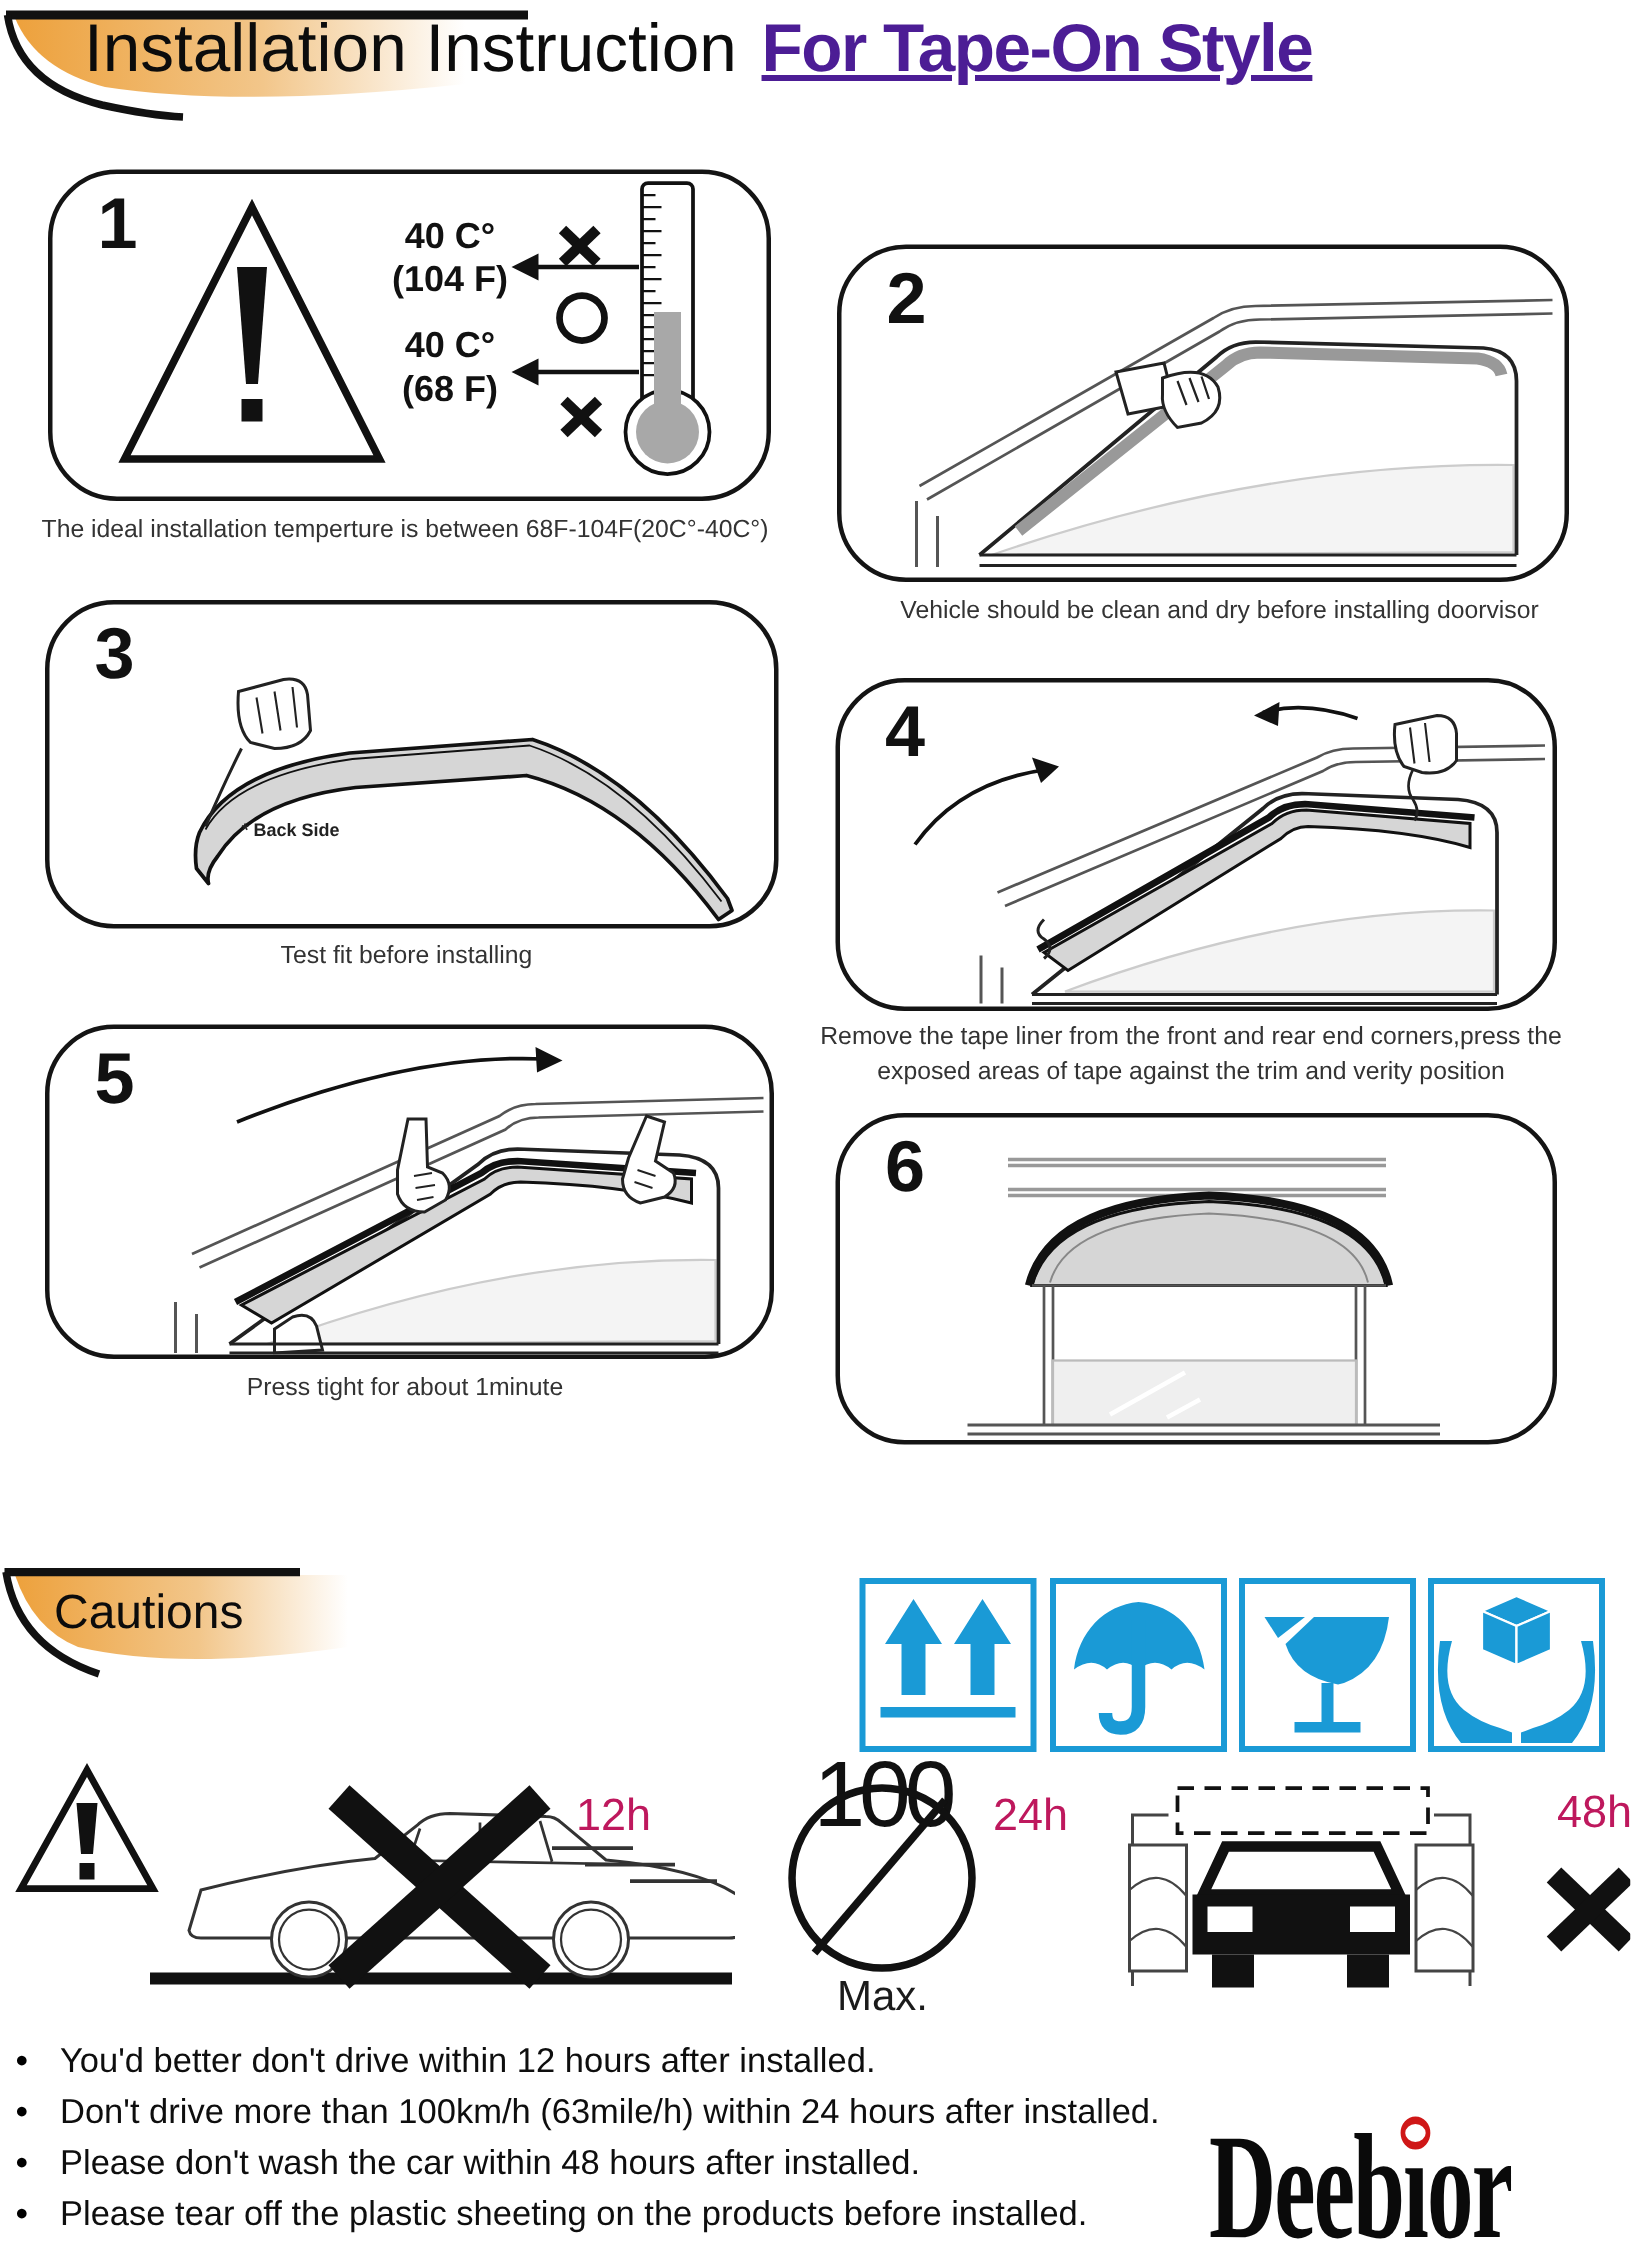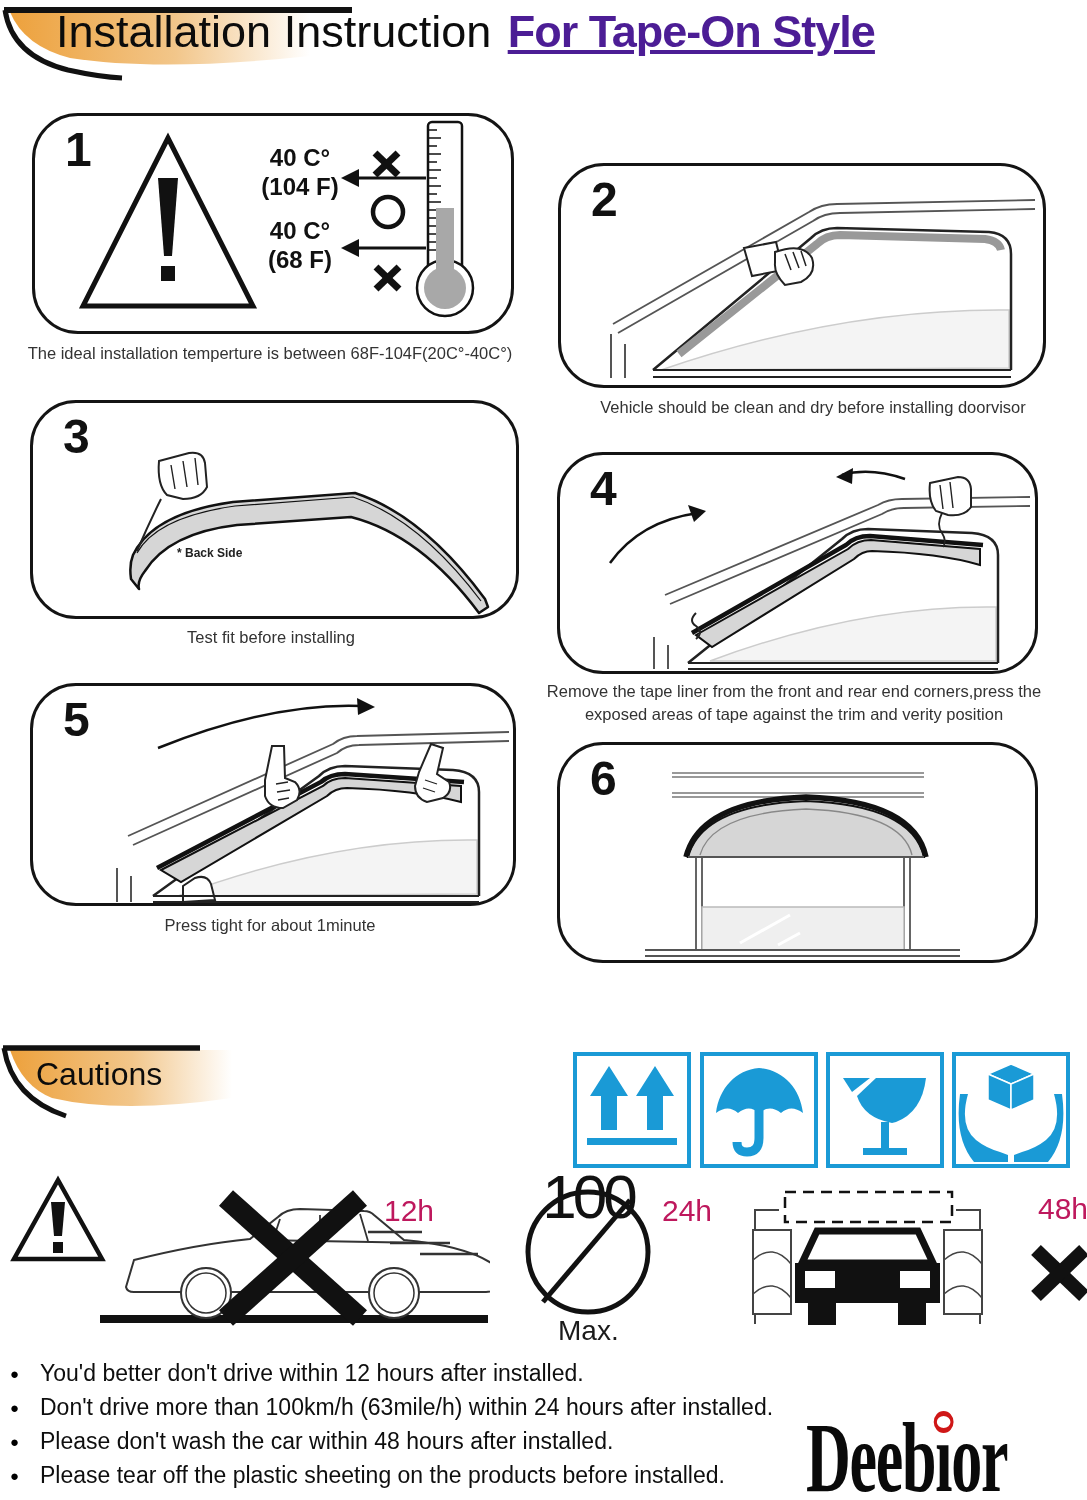--- a/index.html
+++ b/index.html
@@ -9,21 +9,21 @@
   
   .title-row{position:absolute;left:56px;top:6px;white-space:nowrap;}
   .title-regular{font-size:45px;font-weight:400;color:#0c0c0c;letter-spacing:0px;}
   .title-bold{font-size:45px;font-weight:700;color:#4c1d95;margin-left:12px;letter-spacing:-1px;text-decoration:underline;}
   
   .step-box{position:absolute;border:3px solid #141414;border-radius:46px;background:#fff;}
   .step-num{position:absolute;left:30px;top:10px;font-size:48px;font-weight:700;color:#111;line-height:1;}
   .step-caption{position:absolute;font-size:16.5px;color:#333;text-align:center;line-height:1.4;}
   .box-svg{position:absolute;left:0;top:0;}
   .temp-label{position:absolute;width:120px;text-align:center;font-size:24px;font-weight:700;color:#111;line-height:1;}
-  .backside-label{position:absolute;font-size:12px;font-weight:700;color:#222;margin-left:16px;}
+  .backside-label{position:absolute;font-size:12px;font-weight:700;color:#222;}
   
   .cautions-heading{position:absolute;left:36px;top:1056px;font-size:32px;font-weight:400;color:#0c0c0c;}
   .pkg-icon{position:absolute;width:110px;height:108px;border:4px solid #1a9ad6;background:#fff;}
   .hour-label{position:absolute;font-size:30px;color:#be185d;line-height:1;}
   .speed-num{position:absolute;width:100px;text-align:center;font-size:62px;color:#111;letter-spacing:-4px;line-height:1;}
   .max-label{position:absolute;font-size:28px;color:#1b1b1b;}
   
   .bullet-list{position:absolute;left:10px;top:1360px;width:820px;}
   .bullet-item{display:flex;align-items:flex-start;height:34px;font-size:23px;color:#0e0e0e;}
   .bullet-dot{width:30px;font-size:15px;padding-top:5px;color:#000;}

